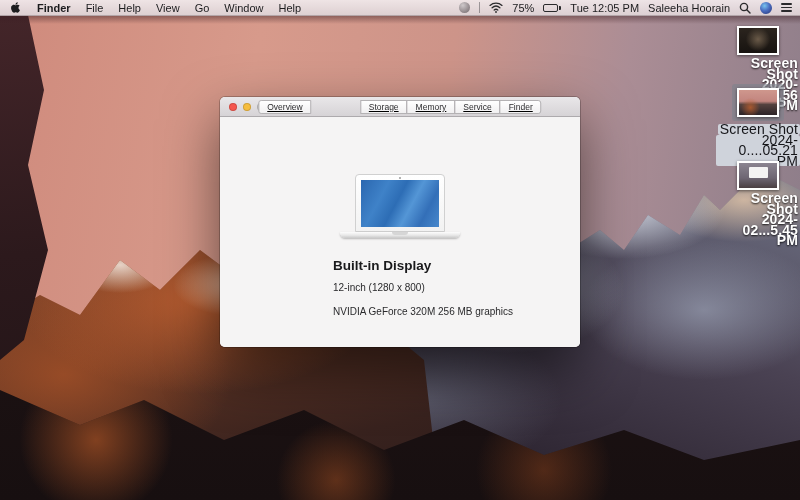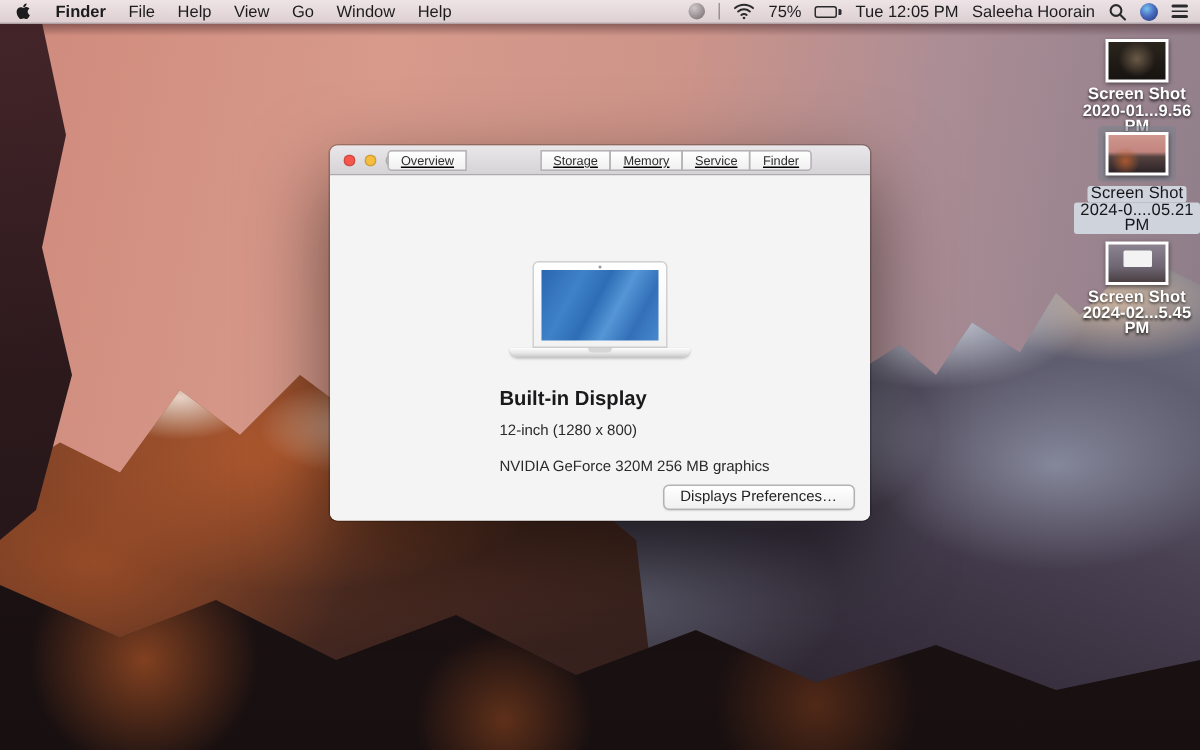--- a/index.html
+++ b/index.html
@@ -85,21 +85,21 @@
   .thumb { width:38px; height:25px; }
   .thumb.dark-photo { background:
       radial-gradient(ellipse 40% 60% at 50% 45%, #6a5a48, transparent 80%),
       linear-gradient(180deg,#2b241e 0%,#171310 100%); }
   .thumb.mountain-photo { background:
       radial-gradient(circle 12px at 30% 70%, rgba(190,95,45,.8), transparent 80%),
       linear-gradient(180deg,#cf978d 0%,#c2857f 45%,#54423f 58%,#2c2327 100%); }
   .thumb.window-shot { position:relative; background:linear-gradient(180deg,#8b8490 0%,#6e6673 60%,#4a3f42 100%); }
   .thumb.window-shot .mini-win { position:absolute; left:10px; top:4px; width:19px; height:11px; background:#f4f3f3; border-radius:1px; }
   .icon-select-box { background:rgba(125,130,140,.6); border-radius:3px; padding:4px 5px; }
-  .desk-label { margin-top:3px; font-size:11px; line-height:10.5px; text-align:center; color:#fff;
+  .desk-label { margin-top:3px; font-size:14px; line-height:10.5px; text-align:right; color:#fff;
     text-shadow:0 1px 2px rgba(0,0,0,.85); font-weight:bold; letter-spacing:.1px; }
   .desk-label span { display:inline-block; padding:0 2px; border-radius:2px; }
   .desk-icon.selected .desk-label { color:#16161a; text-shadow:none; font-weight:normal; }
   .desk-icon.selected .desk-label span { background:#cfd3db; }
   #desk-icon-1 { right:0px; top:26px; }
   #desk-icon-2 { right:0px; top:84px; }
   #desk-icon-3 { right:0px; top:161px; }
 
   
   .window {
@@ -270,15 +270,14 @@
       </div>
       <div class="mb-base">
           <span class="notch"></span>
         </div>
     </div>
 
     <div class="display-title">Built-in Display</div>
     <div class="display-line1">12-inch (1280 x 800)</div>
     <div class="display-line2">NVIDIA GeForce 320M 256 MB graphics</div>
 
-    <button class="prefs-btn">Displays Preferences…</button>
   </div>
 </div>
 
 </body></html>

